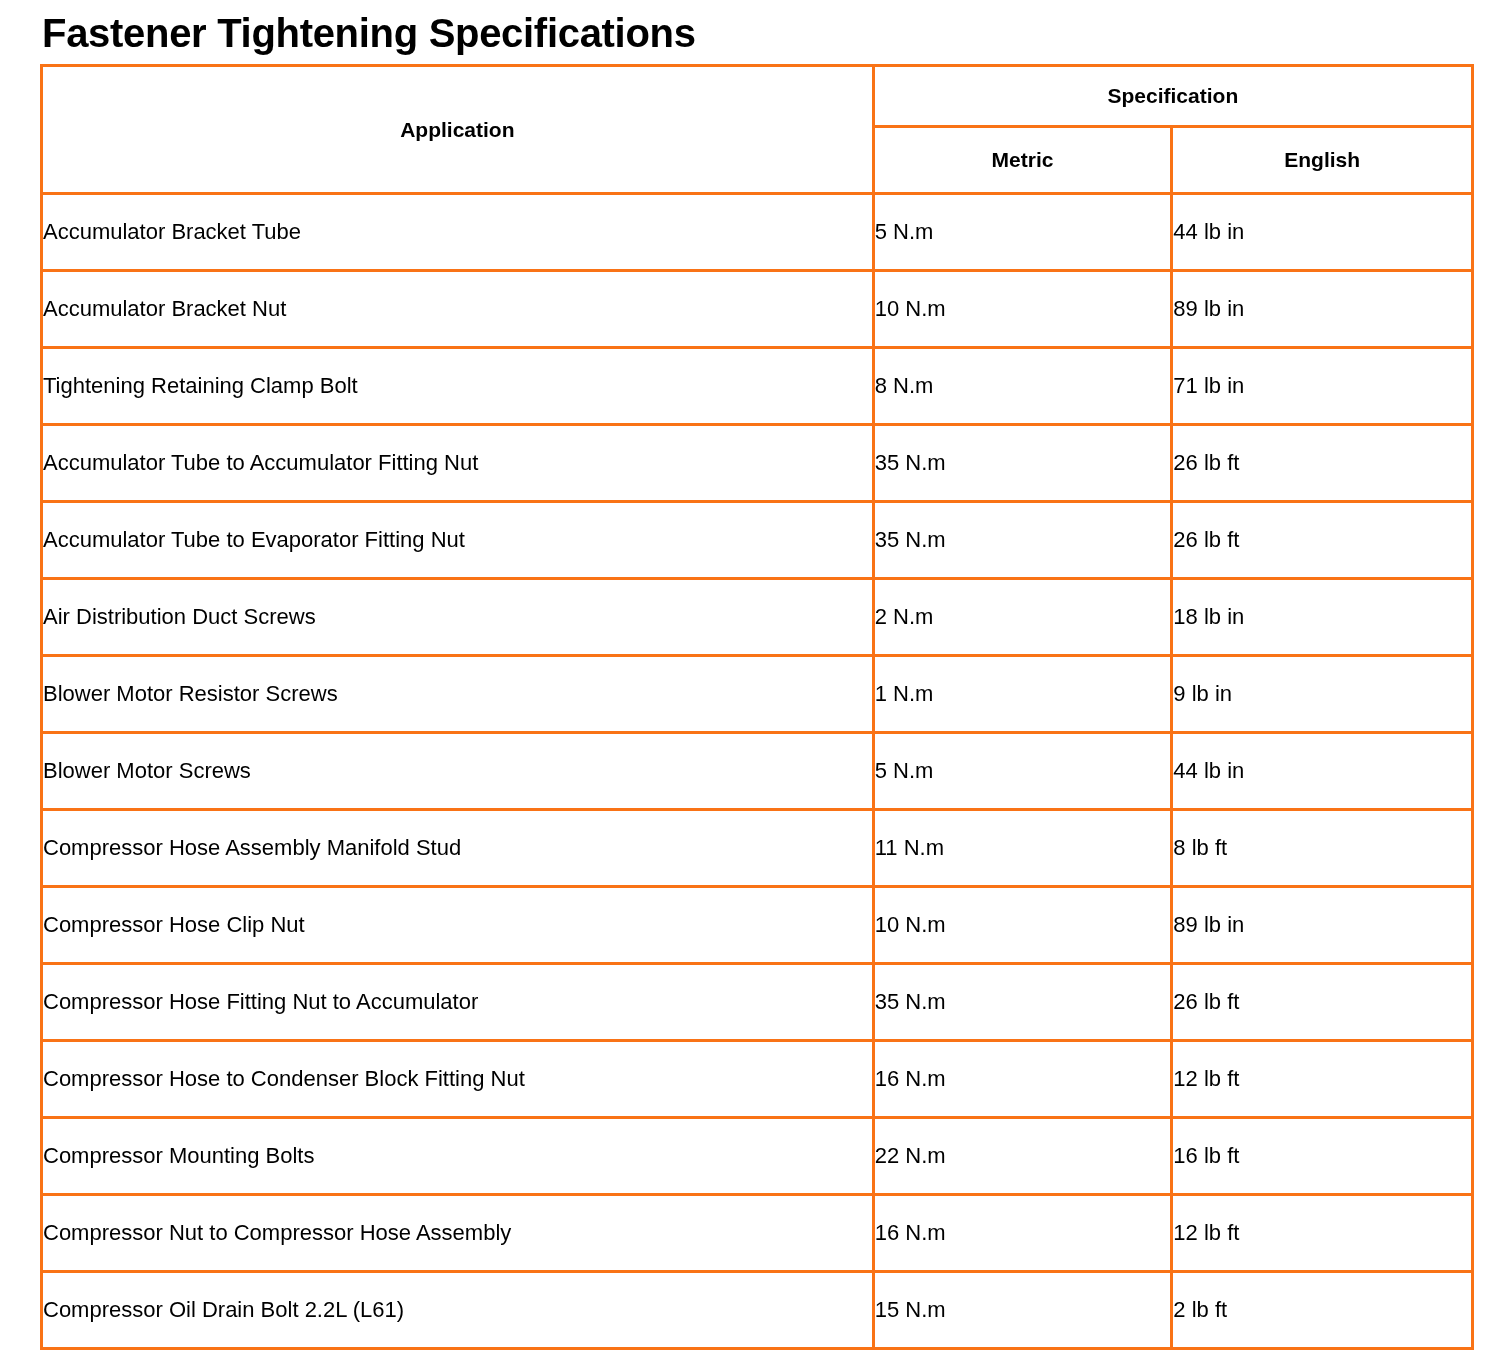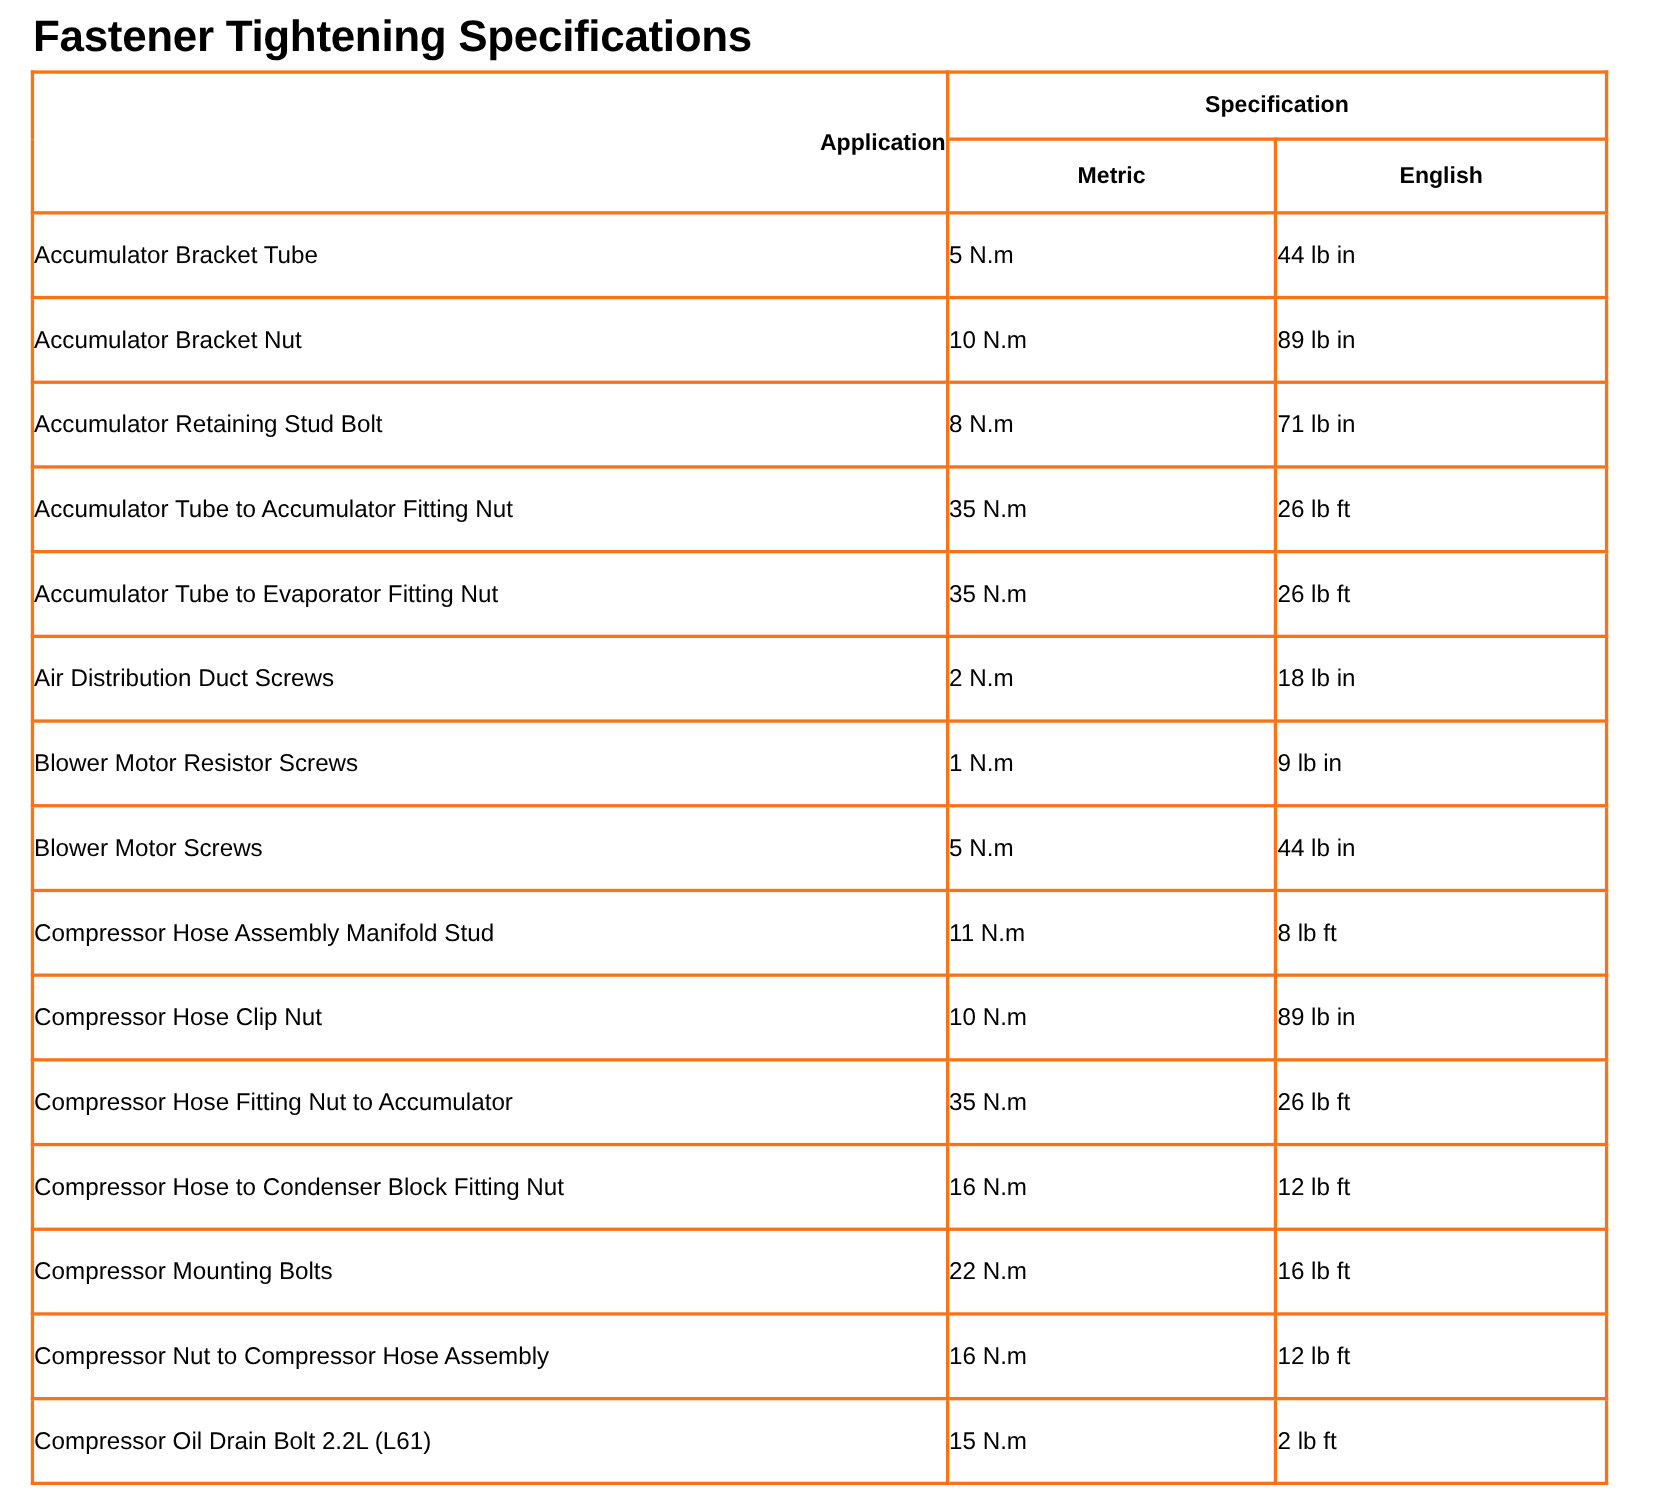--- a/index.html
+++ b/index.html
@@ -12,21 +12,21 @@
     height: 1366px;
     font-family: "Liberation Sans", sans-serif;
     color: #000000;
     overflow: hidden;
   }
   .page {
     position: relative;
     width: 1504px;
     height: 1366px;
     box-sizing: border-box;
-    padding: 8px 24px 0 28px;
+    padding: 8px 24px 0 40px;
   }
   .doc-title {
     font-size: 40px;
     font-weight: bold;
     letter-spacing: -0.3px;
     margin: 4px 0 10px 2px;
     line-height: 1.05;
   }
   table.spec-table {
     border-collapse: collapse;
@@ -45,21 +45,20 @@
   }
   th.spec-head {
     height: 58px;
   }
   th.sub-head {
     height: 64px;
     margin-top: 46px;
   }
   th.app-head {
     height: 122px;
-    text-align: right;
   }
   td.app-cell {
     font-size: 22px;
     font-weight: normal;
     padding: 0 0 0 14px;
     height: 74px;
     text-align: left;
   }
   td.val-cell {
     font-size: 22px;
@@ -98,21 +97,21 @@
         <td class="app-cell">Accumulator Bracket Tube</td>
         <td class="val-cell">5 N.m</td>
         <td class="val-cell">44 lb in</td>
       </tr>
       <tr>
         <td class="app-cell">Accumulator Bracket Nut</td>
         <td class="val-cell">10 N.m</td>
         <td class="val-cell">89 lb in</td>
       </tr>
       <tr>
-        <td class="app-cell">Accumulator Retaining Stud Bolt</td>
+        <td class="app-cell">Tightening Retaining Clamp Bolt</td>
         <td class="val-cell">8 N.m</td>
         <td class="val-cell">71 lb in</td>
       </tr>
       <tr>
         <td class="app-cell">Accumulator Tube to Accumulator Fitting Nut</td>
         <td class="val-cell">35 N.m</td>
         <td class="val-cell">26 lb ft</td>
       </tr>
       <tr>
         <td class="app-cell">Accumulator Tube to Evaporator Fitting Nut</td>

